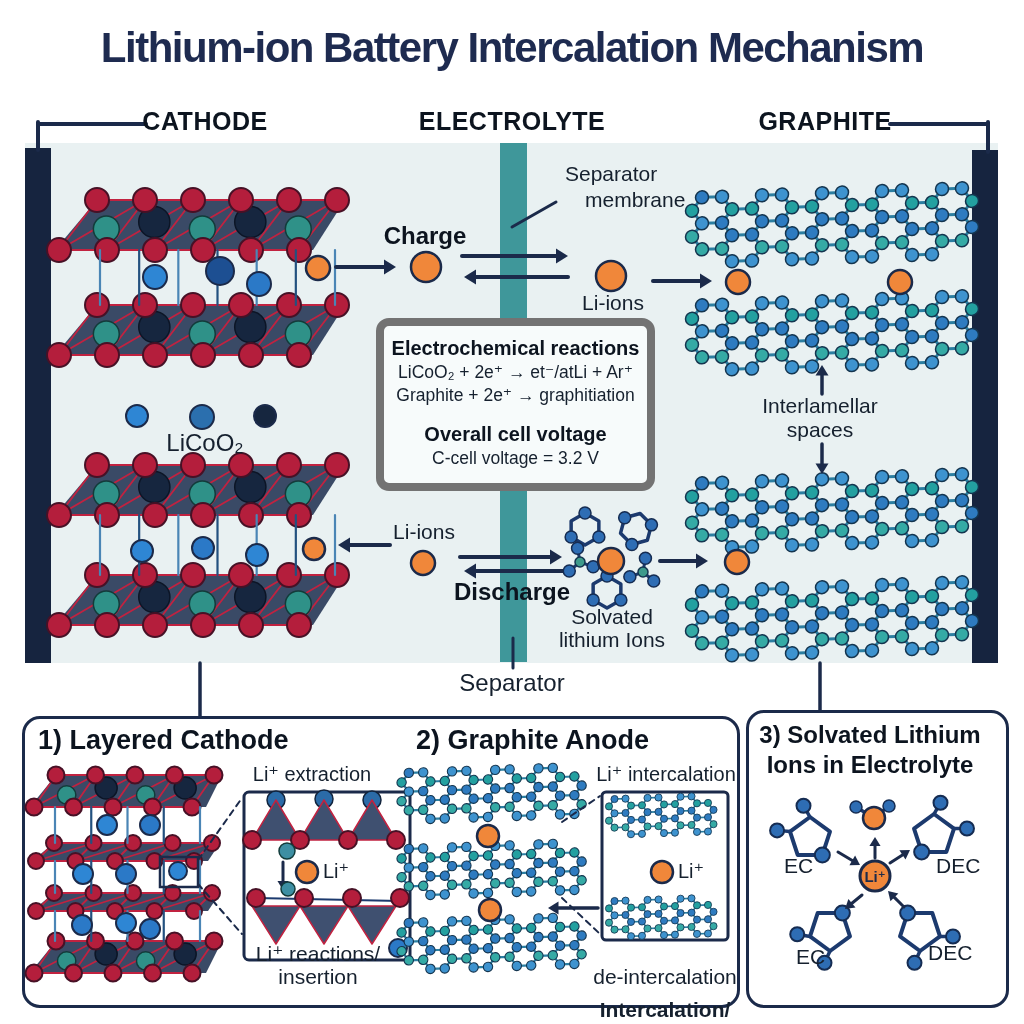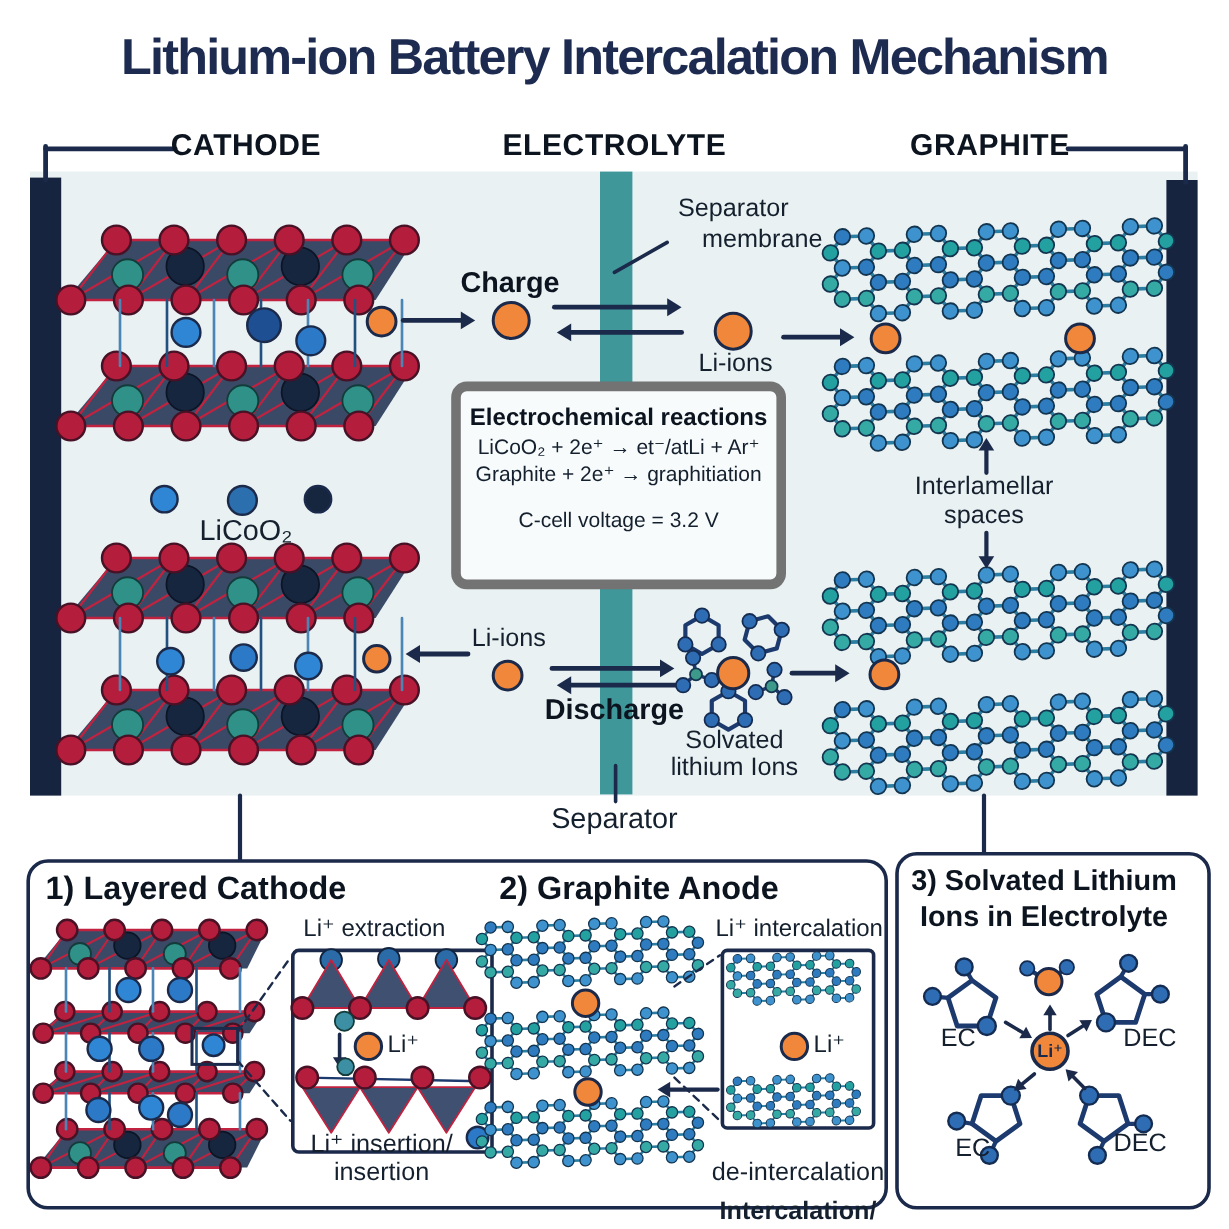--- a/index.html
+++ b/index.html
@@ -1630,37 +1630,38 @@
 
 <div class="abs cx bold-lbl z3" style="left:425px;top:223px;">Charge</div>
 <div class="abs cx lbl z3" style="left:613px;top:292px;">Li-ions</div>
 <div class="abs cx lbl z3" style="left:205px;top:430px;font-size:24px;">LiCoO₂</div>
 
 <div id="rxbox" class="z3">
   <div class="rt">Electrochemical reactions</div>
   <div class="eq">LiCoO₂ + 2e⁺ → et⁻/atLi + Ar⁺</div>
   <div class="eq">Graphite + 2e⁺ → graphitiation</div>
   <div class="sp"></div>
+  <div class="rt">Overall cell voltage</div>
   <div class="eq">C-cell voltage = 3.2 V</div>
 </div>
 
 <div class="abs cx lbl z3" style="left:820px;top:395px;">Interlamellar</div>
 <div class="abs cx lbl z3" style="left:820px;top:419px;">spaces</div>
 
 <div class="abs cx lbl z3" style="left:424px;top:521px;">Li-ions</div>
 <div class="abs cx bold-lbl z3" style="left:512px;top:579px;">Discharge</div>
 <div class="abs cx lbl z3" style="left:612px;top:606px;">Solvated</div>
 <div class="abs cx lbl z3" style="left:612px;top:629px;">lithium Ions</div>
 
 <div class="abs cx lbl z3" style="left:512px;top:670px;font-size:24px;">Separator</div>
 
 <div class="abs ptitle z3" style="left:38px;top:726px;">1) Layered Cathode</div>
 <div class="abs cx lbl-sm z3" style="left:312px;top:764px;">Li⁺ extraction</div>
 <div class="abs lbl-sm z3" style="left:323px;top:861px;">Li⁺</div>
-<div class="abs cx cap z3" style="left:318px;top:943px;">Li⁺ insertion/</div>
+<div class="abs cx cap z3" style="left:318px;top:943px;">Li⁺ reactions/</div>
 <div class="abs cx cap z3" style="left:318px;top:966px;">insertion</div>
 
 <div class="abs ptitle z3" style="left:416px;top:726px;">2) Graphite Anode</div>
 <div class="abs cx lbl-sm z3" style="left:666px;top:764px;">Li⁺ intercalation</div>
 <div class="abs lbl-sm z3" style="left:678px;top:861px;">Li⁺</div>
 <div class="abs cx cap z3" style="left:665px;top:999px;font-weight:bold;">Intercalation/</div>
 <div class="abs cx cap z3" style="left:665px;top:966px;">de-intercalation</div>
 
 <div class="abs cx p3title z3" style="left:870px;top:722px;">3) Solvated Lithium</div>
 <div class="abs cx p3title z3" style="left:870px;top:752px;">Ions in Electrolyte</div>

